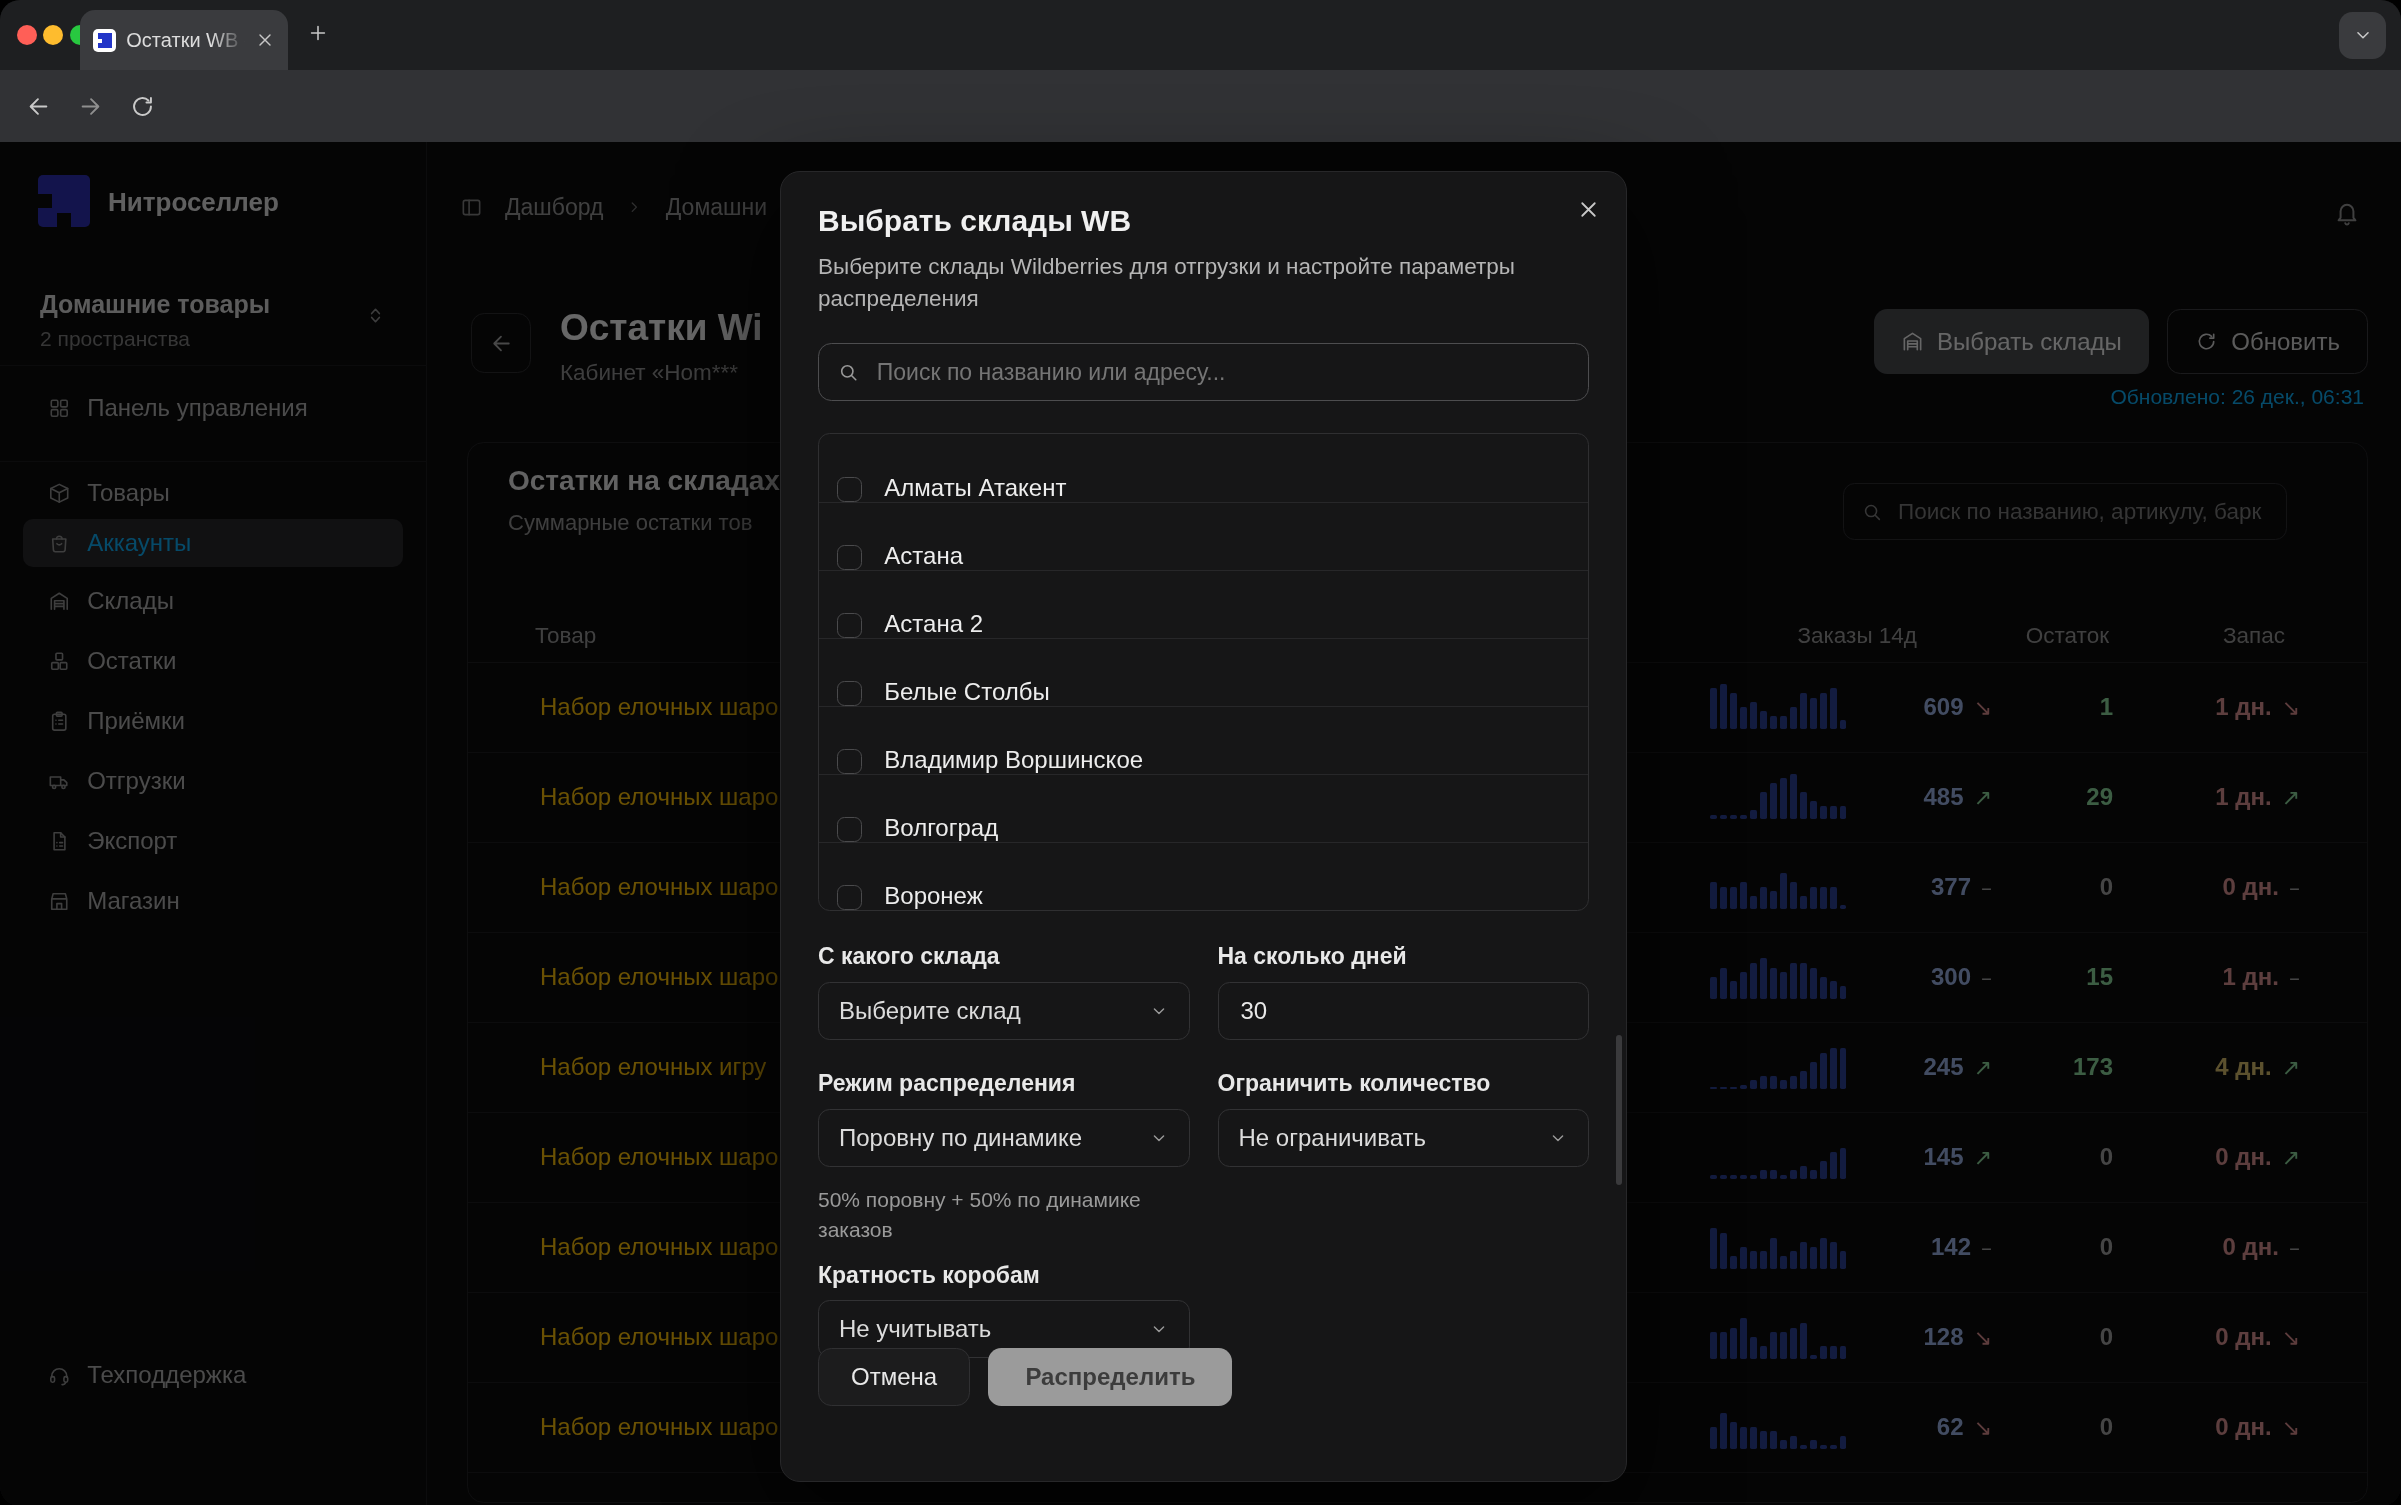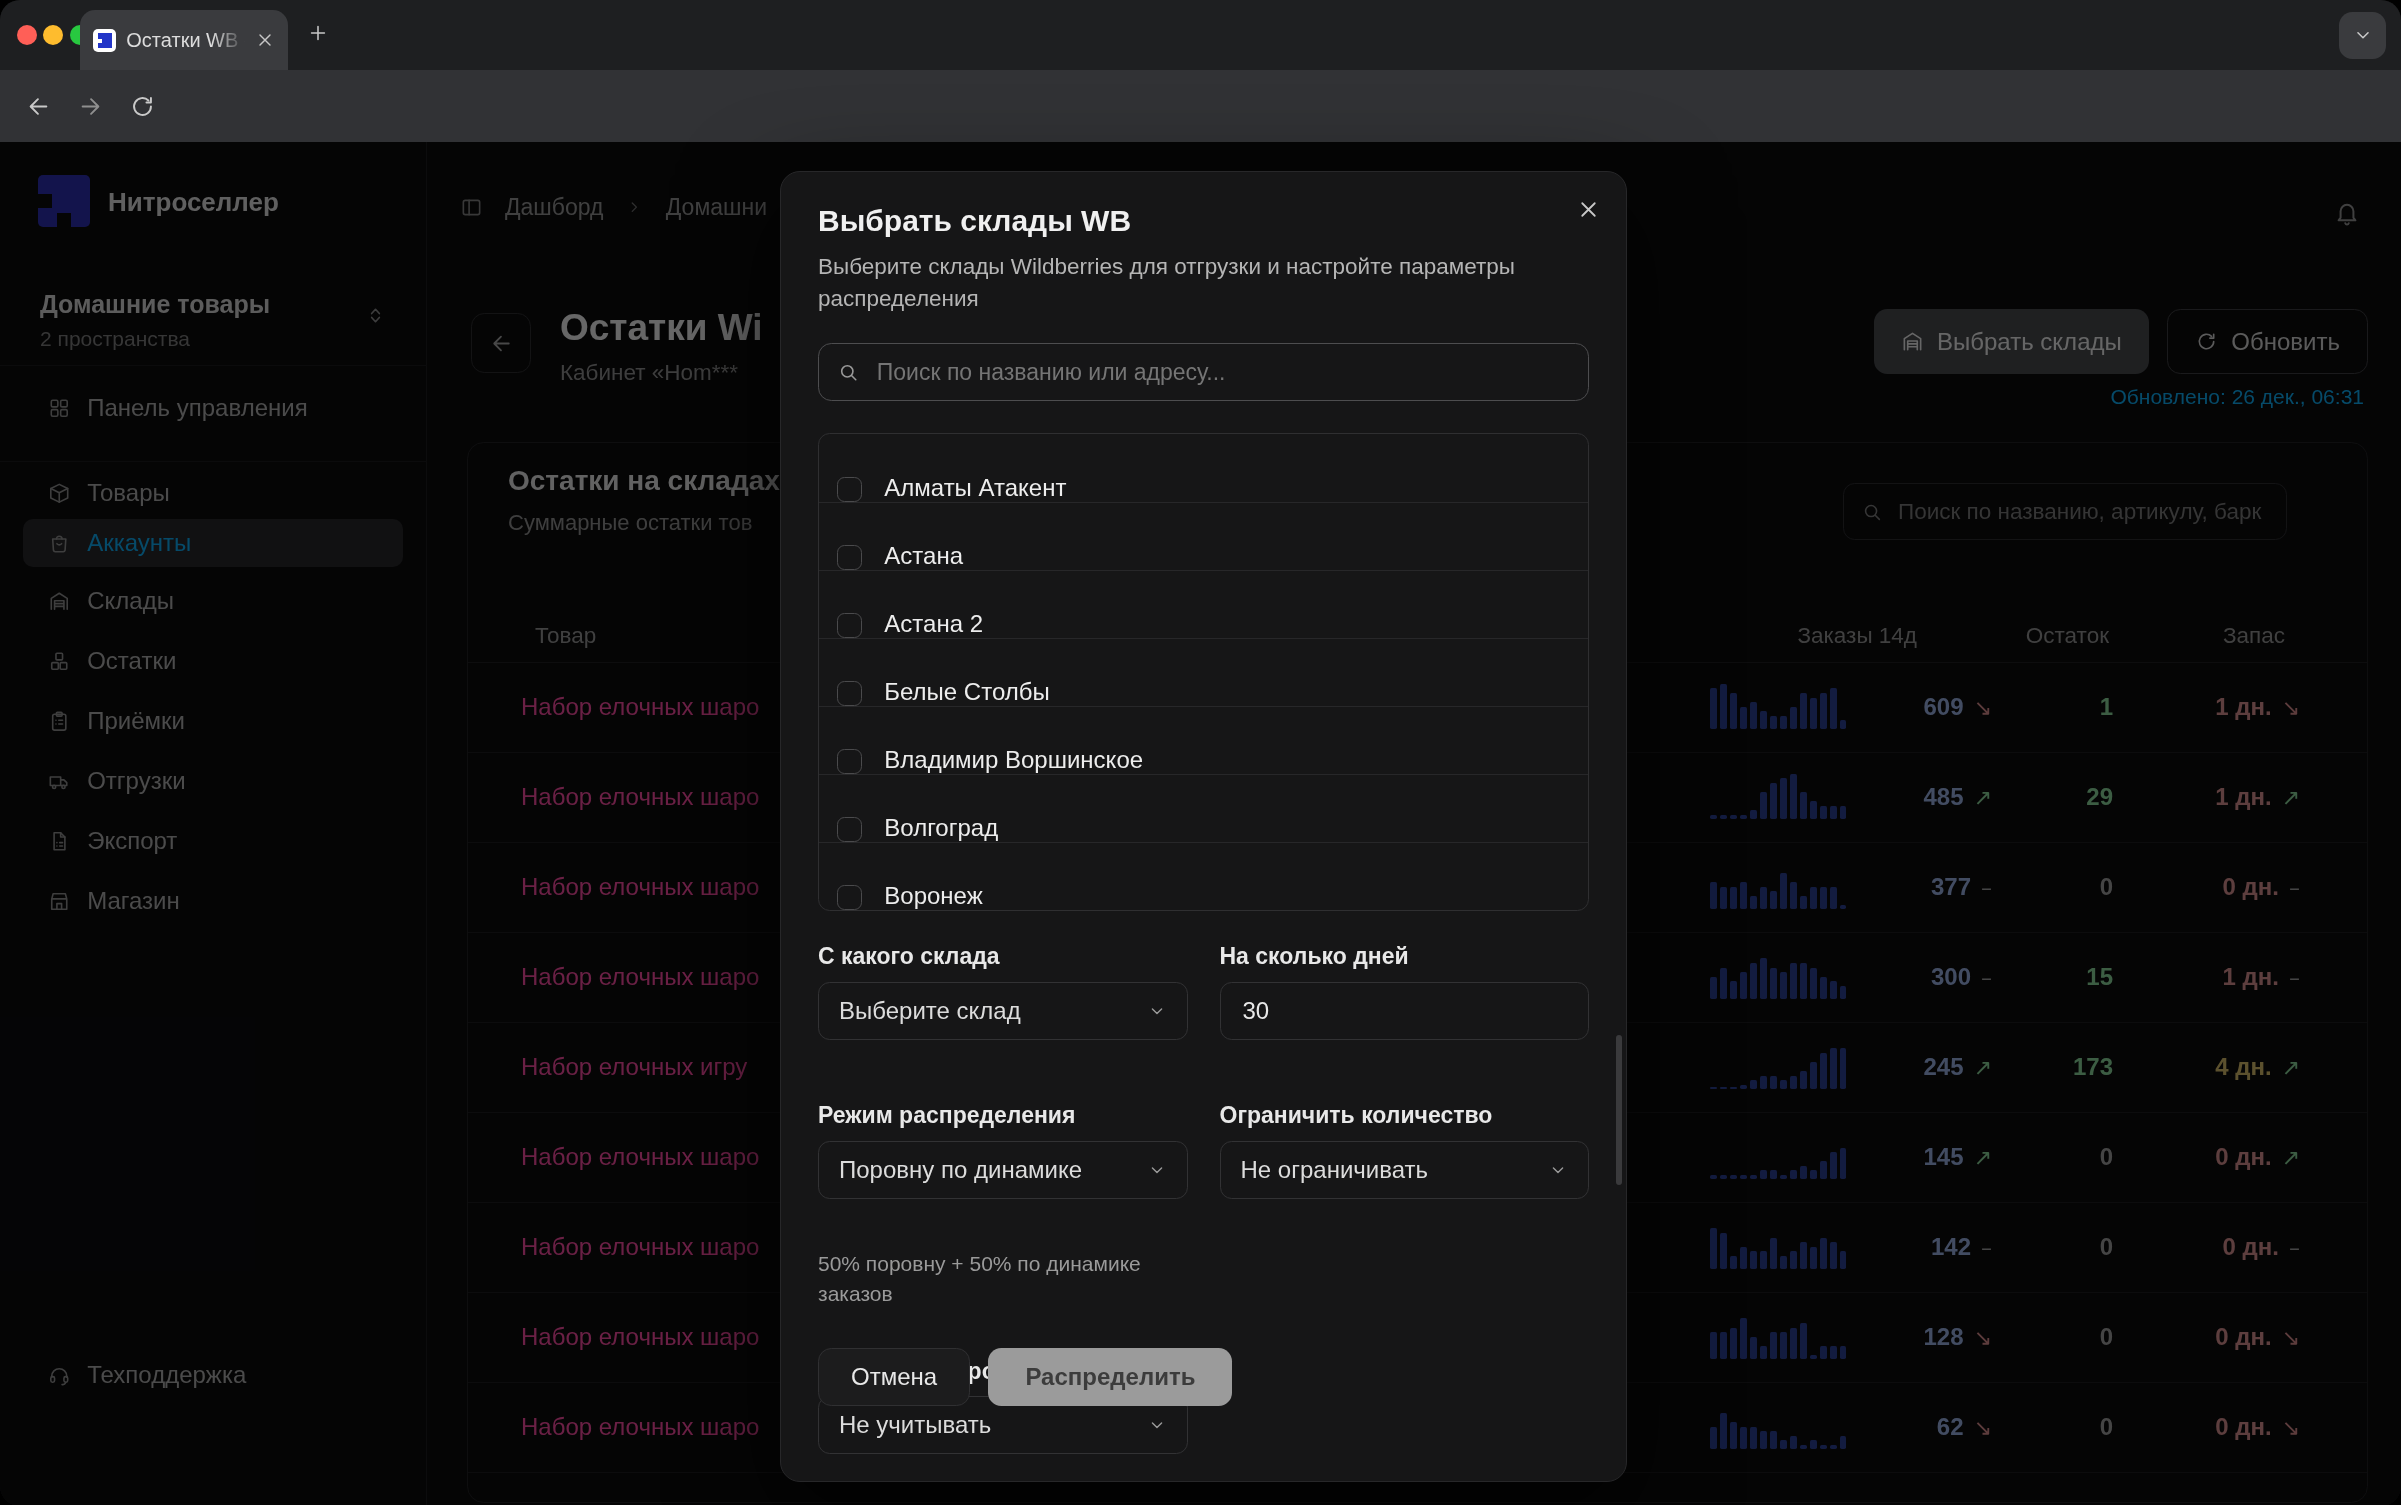--- a/index.html
+++ b/index.html
@@ -103,21 +103,21 @@
        font-family:"Liberation Sans","DejaVu Sans",sans-serif;min-width:0;}
   #thead{position:absolute;left:0;right:0;top:173px;height:47px;border-bottom:0.8px solid #1e1e20;
        font-size:22.5px;color:#8f8f8f;}
   #thead .th{position:absolute;top:6.7px;}
   #th-product{left:67px;}
   #th-orders{right:450px;}
   #th-stock{right:258px;}
   #th-supply{right:82px;}
   #trows{position:absolute;left:0;right:0;top:220px;}
   .trow{position:relative;height:90px;border-bottom:0.8px solid #1b1b1d;}
-  .tname{position:absolute;left:53px;top:30px;font-size:24px;color:#ec4899;white-space:nowrap;}
+  .tname{position:absolute;left:72px;top:30px;font-size:24px;color:#eab308;white-space:nowrap;}
   .tspark{position:absolute;left:1242px;bottom:23px;display:flex;align-items:flex-end;gap:3.3px;}
   .tspark i{width:6.7px;background:#2c3e8e;border-radius:1.7px;display:block;}
   .tcell{position:absolute;top:30px;font-size:24px;font-weight:600;display:flex;gap:10px;align-items:baseline;}
   .torders{right:375px;color:#93a9d9;}
   .tstock{right:254px;}
   .tstock.pos{color:#86ce96;}
   .tstock.zero{color:#9a9a9a;}
   .tsupply{right:67px;}
   .sup.red{color:#ce8a8a;}
   .sup.yellow{color:#cdb467;}
@@ -138,21 +138,21 @@
   #modal-search{margin-top:28px;height:58px;border:1.7px solid #4d4d4f;border-radius:13.3px;
        display:flex;align-items:center;gap:15px;padding:0 18.3px;color:#999;}
   #modal-search svg{width:22.5px;height:22.5px;flex:none;}
   #modal-search input{flex:1;background:transparent;border:none;outline:none;color:#9c9c9c;font-size:23px;
        font-family:"Liberation Sans","DejaVu Sans",sans-serif;}
   #wh-list{margin-top:32px;border:0.8px solid #2f2f31;border-radius:11.7px;overflow:hidden;}
   .wh-row{height:68px;display:flex;align-items:flex-end;gap:22px;padding:0 18.3px;}
   .wh-row + .wh-row{border-top:0.8px solid #272729;}
   .wh-check{width:25px;height:25px;border:1.7px solid #4a4a4c;border-radius:7.5px;flex:none;}
   .wh-label{font-size:24px;color:#ededed;}
-  #form{margin-top:32px;display:grid;grid-template-columns:1fr 1fr;column-gap:28px;row-gap:0;gap:32px;}
+  #form{margin-top:32px;display:grid;grid-template-columns:1fr 1fr;column-gap:28px;row-gap:0;}
   .f-label{font-size:23px;font-weight:600;color:#e8e8e8;margin-bottom:11.7px;}
   .f-control{height:58px;border:1.7px solid #323234;border-radius:11.7px;display:flex;align-items:center;
        padding:0 20px;color:#dcdcdc;font-size:24px;justify-content:space-between;}
   .f-control .chev{color:#9a9a9a;display:inline-flex;}
   .f-control .chev svg{width:20px;height:20px;}
   .f-control input{background:transparent;border:none;outline:none;color:#e8e8e8;font-size:24px;width:100%;
        font-family:"Liberation Sans","DejaVu Sans",sans-serif;}
   .f-block{margin-bottom:30px;}
   #mode-help{grid-column:1;margin-top:-11.7px;margin-bottom:16.7px;font-size:21px;line-height:30px;color:#9a9a9a;max-width:367px;}
   #footer{position:absolute;left:37px;right:37px;bottom:75px;display:flex;justify-content:flex-start;gap:18.3px;}

